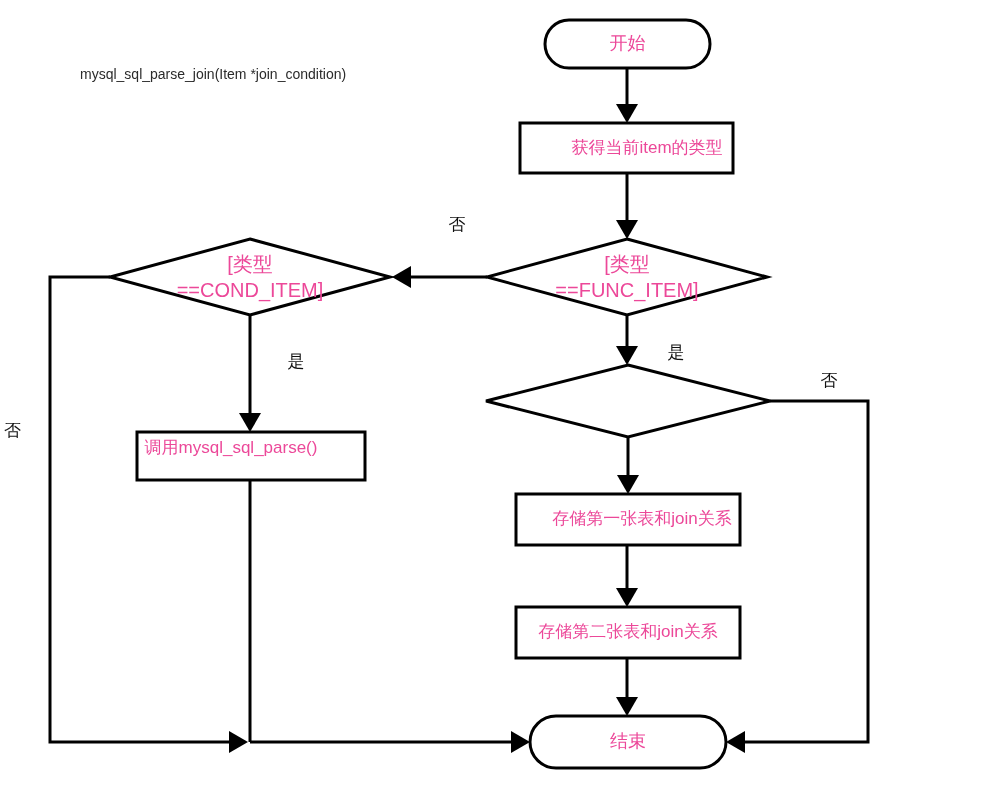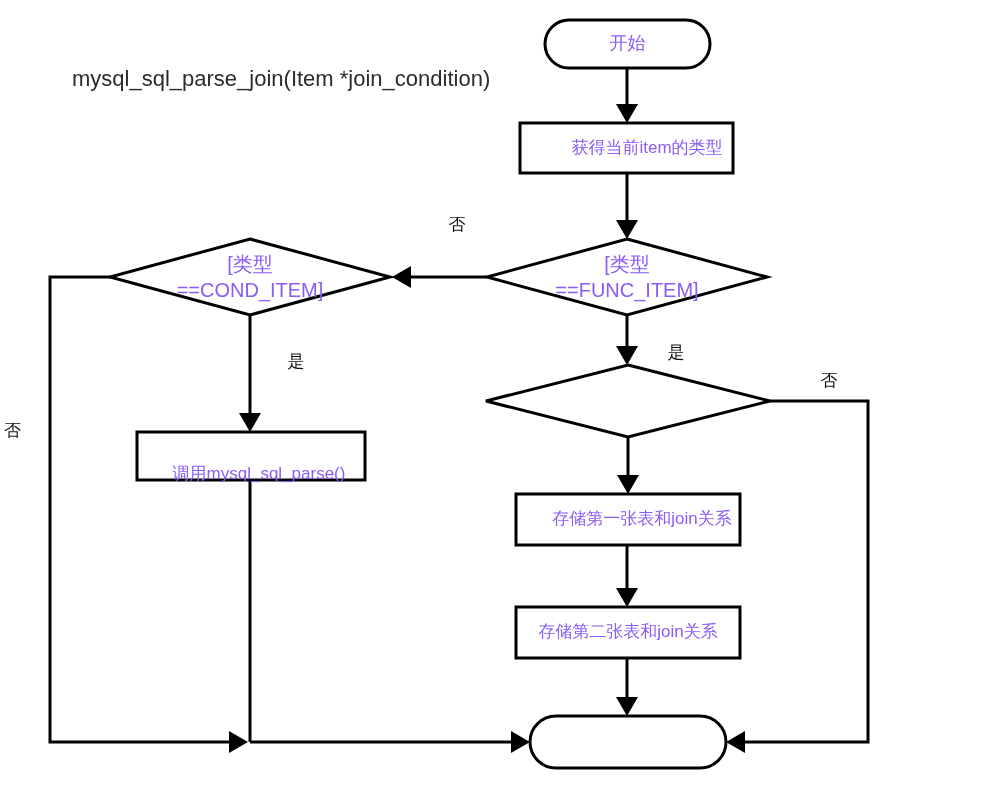--- a/index.html
+++ b/index.html
@@ -18,38 +18,38 @@
   .arrowhead { fill: #000000; stroke: none; }
   .node-label {
     position: absolute;
     display: flex;
     align-items: center;
     justify-content: center;
     text-align: center;
     white-space: pre-line;
     font-size: 17px;
     line-height: 1.32;
-    color: #8b5cf6;
+    color: #ec4899;
     pointer-events: none;
   }
   .terminator-label { font-size: 18px; }
   .diamond-label { font-size: 20px; }
   .edge-label {
     position: absolute;
     transform: translate(-50%, -50%);
     font-size: 17px;
     color: #111111;
     white-space: nowrap;
   }
   .edge-label.left-edge { transform: translate(0, -50%); }
   #diagram-title {
     position: absolute;
-    left: 72px;
+    left: 80px;
     top: 66px;
-    font-size: 22px;
+    font-size: 14px;
     color: #2b2b2b;
     white-space: nowrap;
   }
 </style>
 </head>
 <body>
 
 <div id="canvas">
 
   <svg id="flow-svg" width="988" height="788" viewBox="0 0 988 788">
@@ -90,23 +90,24 @@
   </svg>
 
   <div id="diagram-title">mysql_sql_parse_join(Item *join_condition)</div>
 
   <div class="node-label terminator-label" style="left:545px; top:20px;  width:165px; height:48px;">开始</div>
   <div class="node-label" style="left:520px; top:123px; width:254px; height:50px;">获得当前item的类型</div>
   <div class="node-label diamond-label" style="left:487px; top:239px; width:280px; height:76px;">[类型
 ==FUNC_ITEM]</div>
   <div class="node-label diamond-label" style="left:110px; top:239px; width:280px; height:76px;">[类型
 ==COND_ITEM]</div>
-  <div class="node-label" style="left:137px; top:450px; width:188px; height:48px;padding-left:28px;">调用mysql_sql_parse()</div>
+  <div class="node-label" style="left:137px; top:424px; width:188px; height:48px;">调用mysql_sql_parse()</div>
   <div class="node-label" style="left:516px; top:494px; width:252px; height:51px; padding:0 14px; box-sizing:border-box;">存储第一张表和join关系</div>
   <div class="node-label" style="left:516px; top:607px; width:224px; height:51px; padding:0 14px; box-sizing:border-box;">存储第二张表和join关系</div>
+  <div class="node-label terminator-label" style="left:530px; top:716px; width:196px; height:52px;">结束</div>
 
   <div class="edge-label" style="left:457px; top:224px;">否</div>
   <div class="edge-label left-edge" style="left:4px; top:430px;">否</div>
   <div class="edge-label" style="left:296px; top:361px;">是</div>
   <div class="edge-label" style="left:676px; top:352px;">是</div>
   <div class="edge-label" style="left:829px; top:380px;">否</div>
 
 </div>
 
 </body></html>

